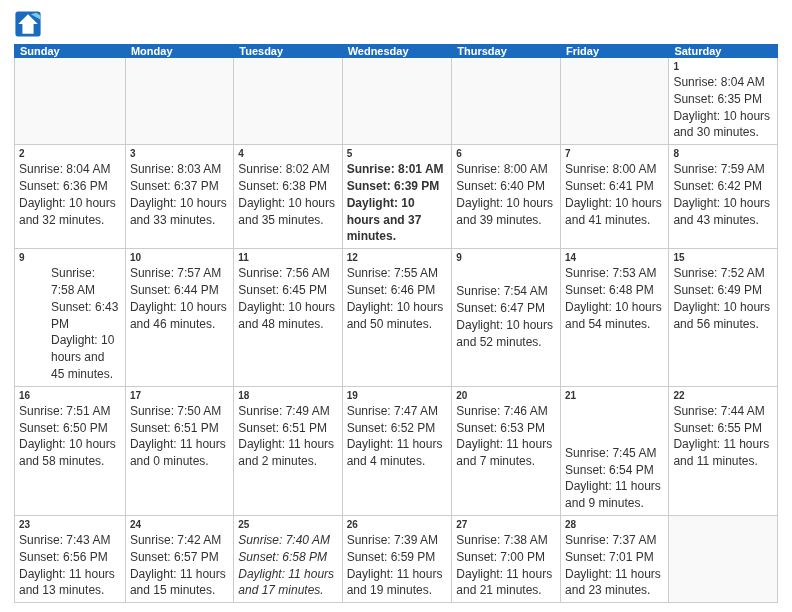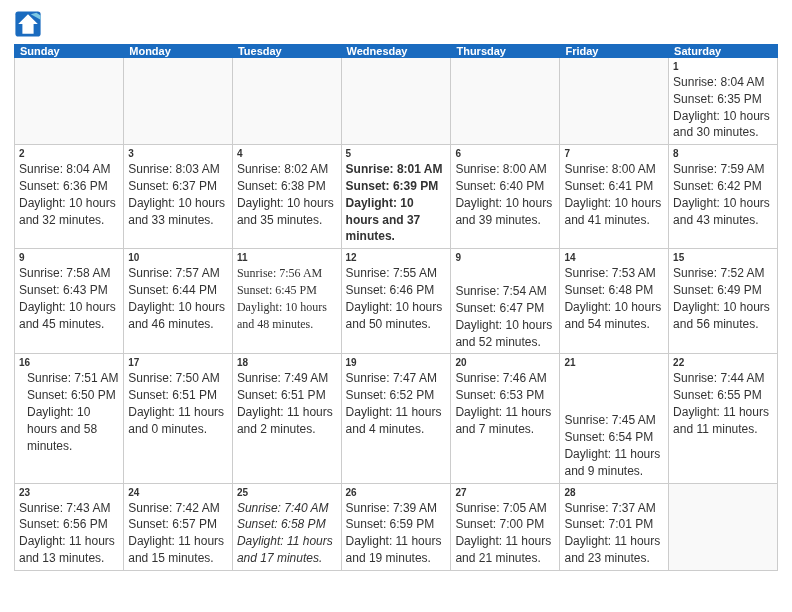--- a/index.html
+++ b/index.html
@@ -179,33 +179,33 @@
           <td>
             <span class="day-num">8</span>
             <div class="day-info" style="white-space: pre-line;">Sunrise: 7:59 AM
 Sunset: 6:42 PM
 Daylight: 10 hours and 43 minutes.</div>
           </td>
         </tr>
         <tr>
           <td>
             <span class="day-num">9</span>
-            <div class="day-info" style="white-space: pre-line;">Sunrise: 7:58 AM
+            <div class="day-info" style="white-space: pre-line; margin-left: 32px;">Sunrise: 7:58 AM
 Sunset: 6:43 PM
 Daylight: 10 hours and 45 minutes.</div>
           </td>
           <td>
             <span class="day-num">10</span>
             <div class="day-info" style="white-space: pre-line;">Sunrise: 7:57 AM
 Sunset: 6:44 PM
 Daylight: 10 hours and 46 minutes.</div>
           </td>
           <td>
             <span class="day-num">11</span>
-            <div class="day-info" style="white-space: pre-line; font-family: Liberation Serif, serif;">Sunrise: 7:56 AM
+            <div class="day-info" style="white-space: pre-line;">Sunrise: 7:56 AM
 Sunset: 6:45 PM
 Daylight: 10 hours and 48 minutes.</div>
           </td>
           <td>
             <span class="day-num">12</span>
             <div class="day-info" style="white-space: pre-line;">Sunrise: 7:55 AM
 Sunset: 6:46 PM
 Daylight: 10 hours and 50 minutes.</div>
           </td>
           <td>
@@ -223,21 +223,21 @@
           <td>
             <span class="day-num">15</span>
             <div class="day-info" style="white-space: pre-line;">Sunrise: 7:52 AM
 Sunset: 6:49 PM
 Daylight: 10 hours and 56 minutes.</div>
           </td>
         </tr>
         <tr>
           <td>
             <span class="day-num">16</span>
-            <div class="day-info" style="white-space: pre-line; margin-left: 8px;">Sunrise: 7:51 AM
+            <div class="day-info" style="white-space: pre-line;">Sunrise: 7:51 AM
 Sunset: 6:50 PM
 Daylight: 10 hours and 58 minutes.</div>
           </td>
           <td>
             <span class="day-num">17</span>
             <div class="day-info" style="white-space: pre-line;">Sunrise: 7:50 AM
 Sunset: 6:51 PM
 Daylight: 11 hours and 0 minutes.</div>
           </td>
           <td>
@@ -291,21 +291,21 @@
 Daylight: 11 hours and 17 minutes.</div>
           </td>
           <td>
             <span class="day-num">26</span>
             <div class="day-info" style="white-space: pre-line;">Sunrise: 7:39 AM
 Sunset: 6:59 PM
 Daylight: 11 hours and 19 minutes.</div>
           </td>
           <td>
             <span class="day-num">27</span>
-            <div class="day-info" style="white-space: pre-line;">Sunrise: 7:05 AM
+            <div class="day-info" style="white-space: pre-line;">Sunrise: 7:38 AM
 Sunset: 7:00 PM
 Daylight: 11 hours and 21 minutes.</div>
           </td>
           <td>
             <span class="day-num">28</span>
             <div class="day-info" style="white-space: pre-line;">Sunrise: 7:37 AM
 Sunset: 7:01 PM
 Daylight: 11 hours and 23 minutes.</div>
           </td>
           <td class="empty"></td>

